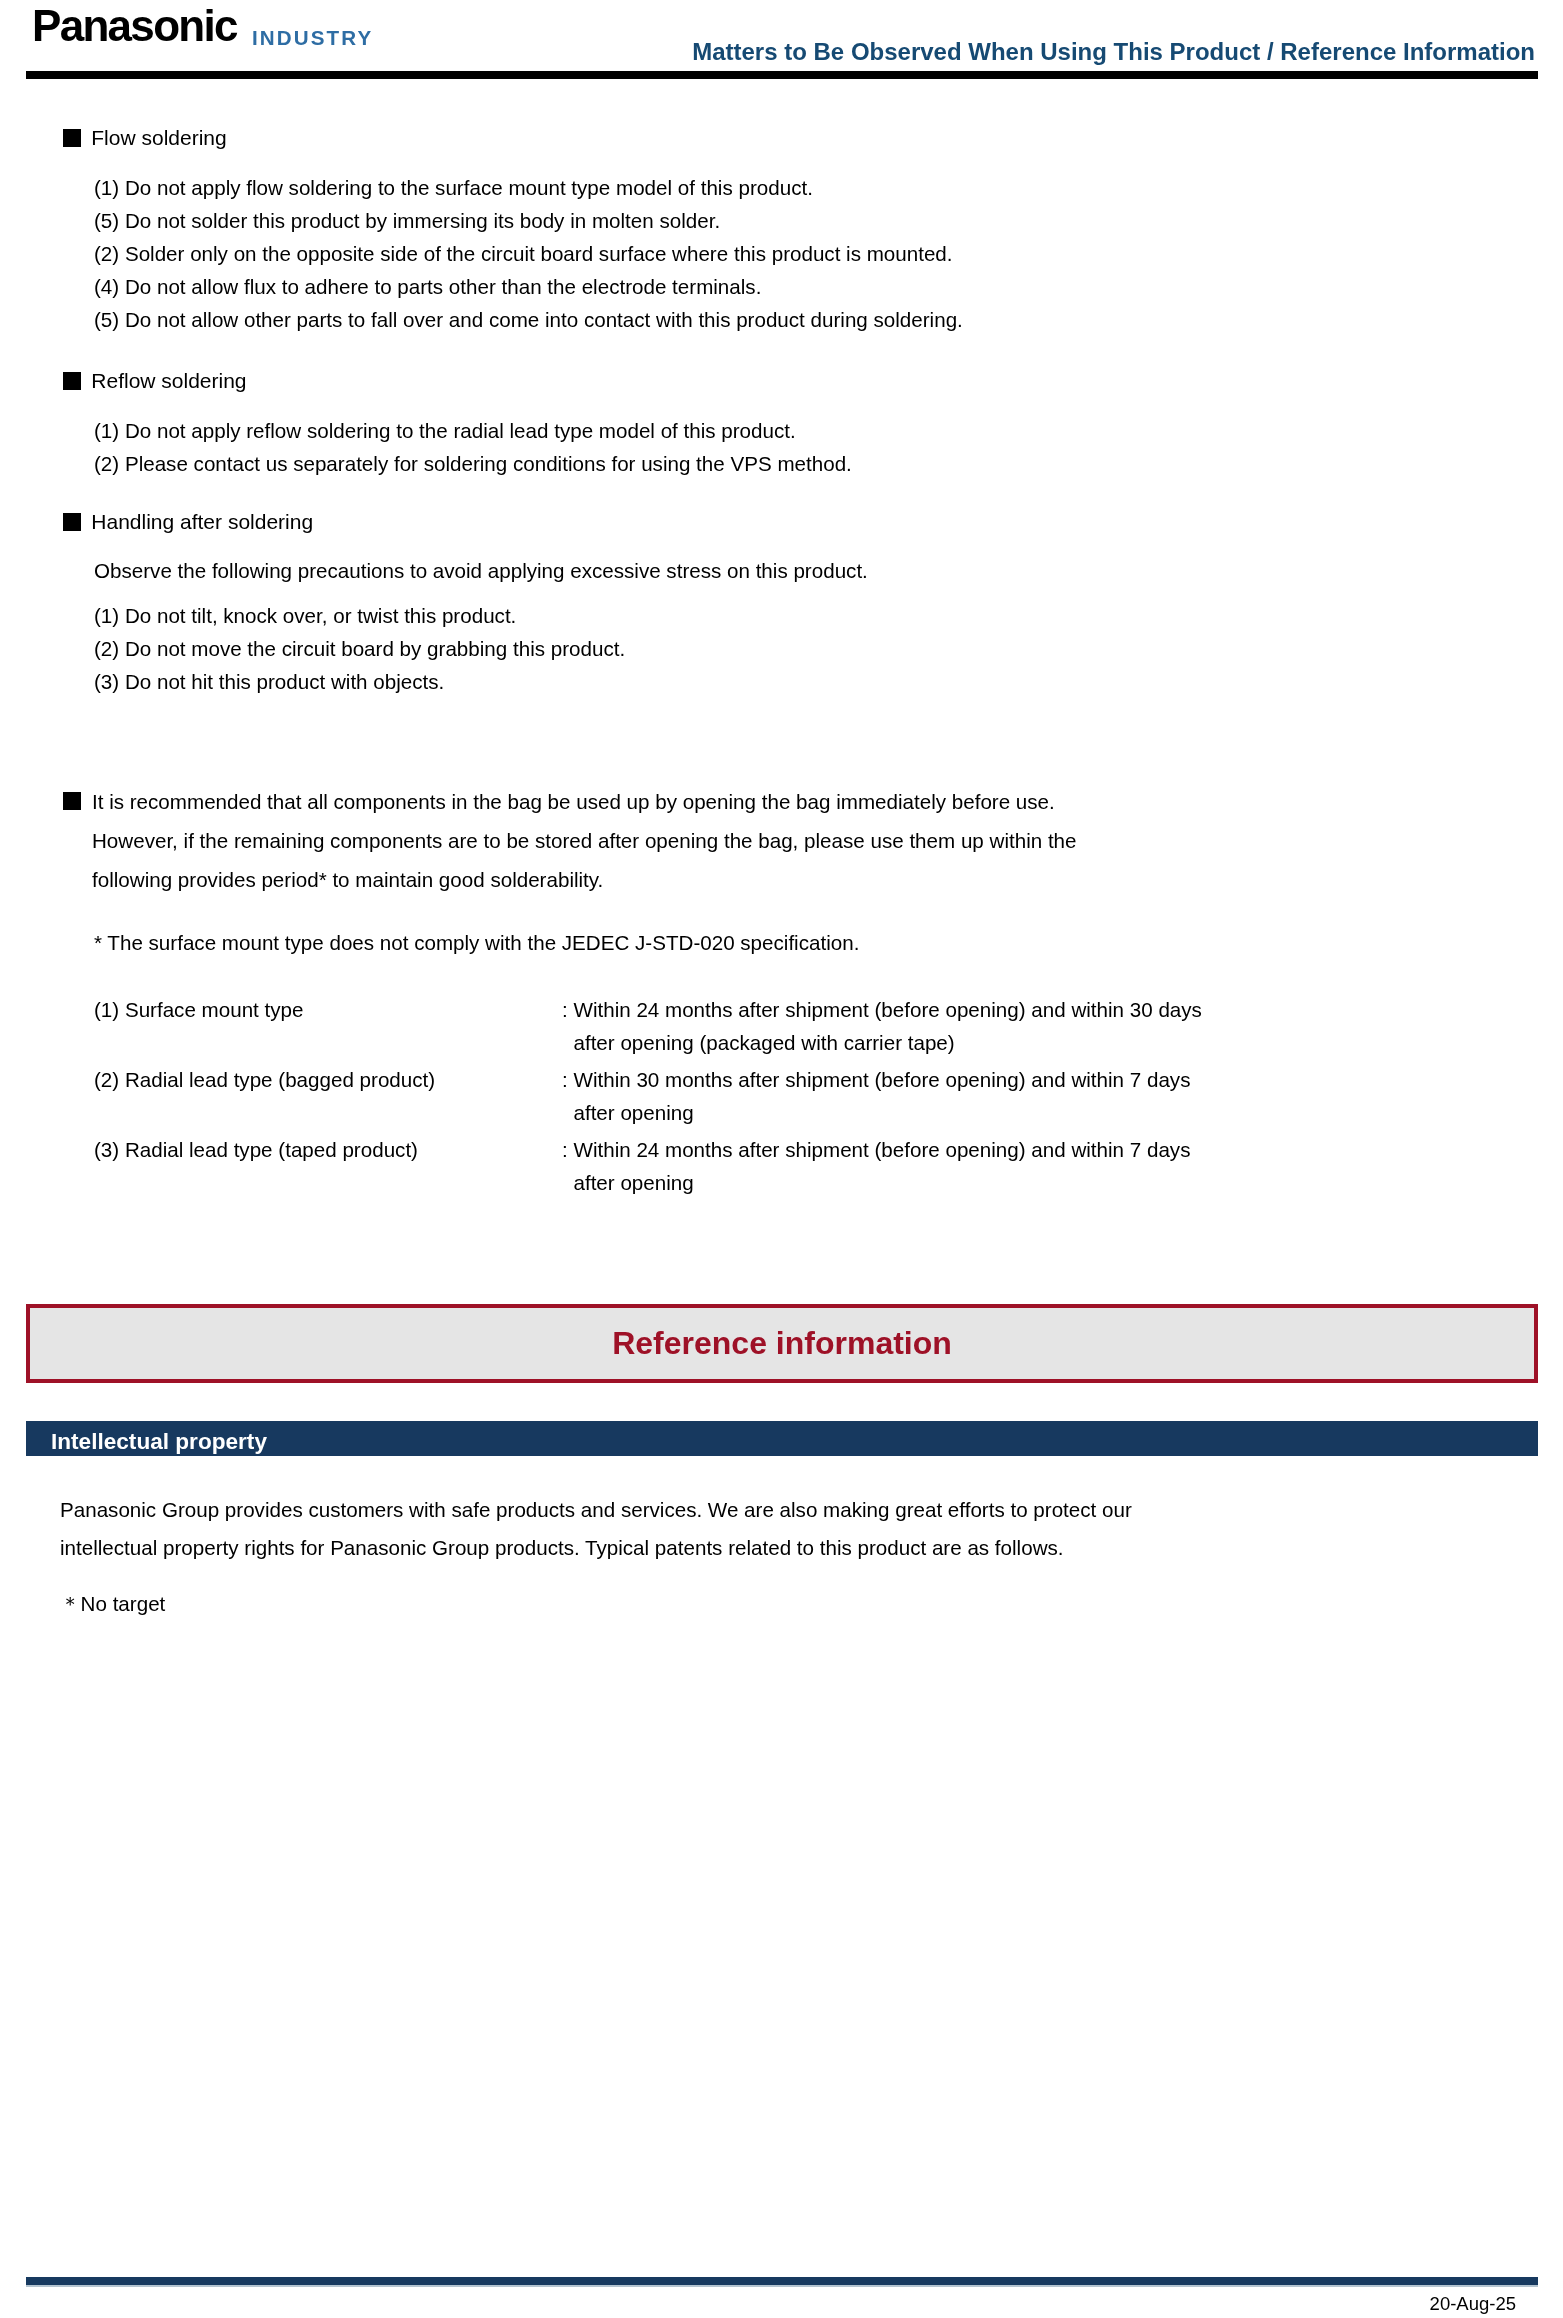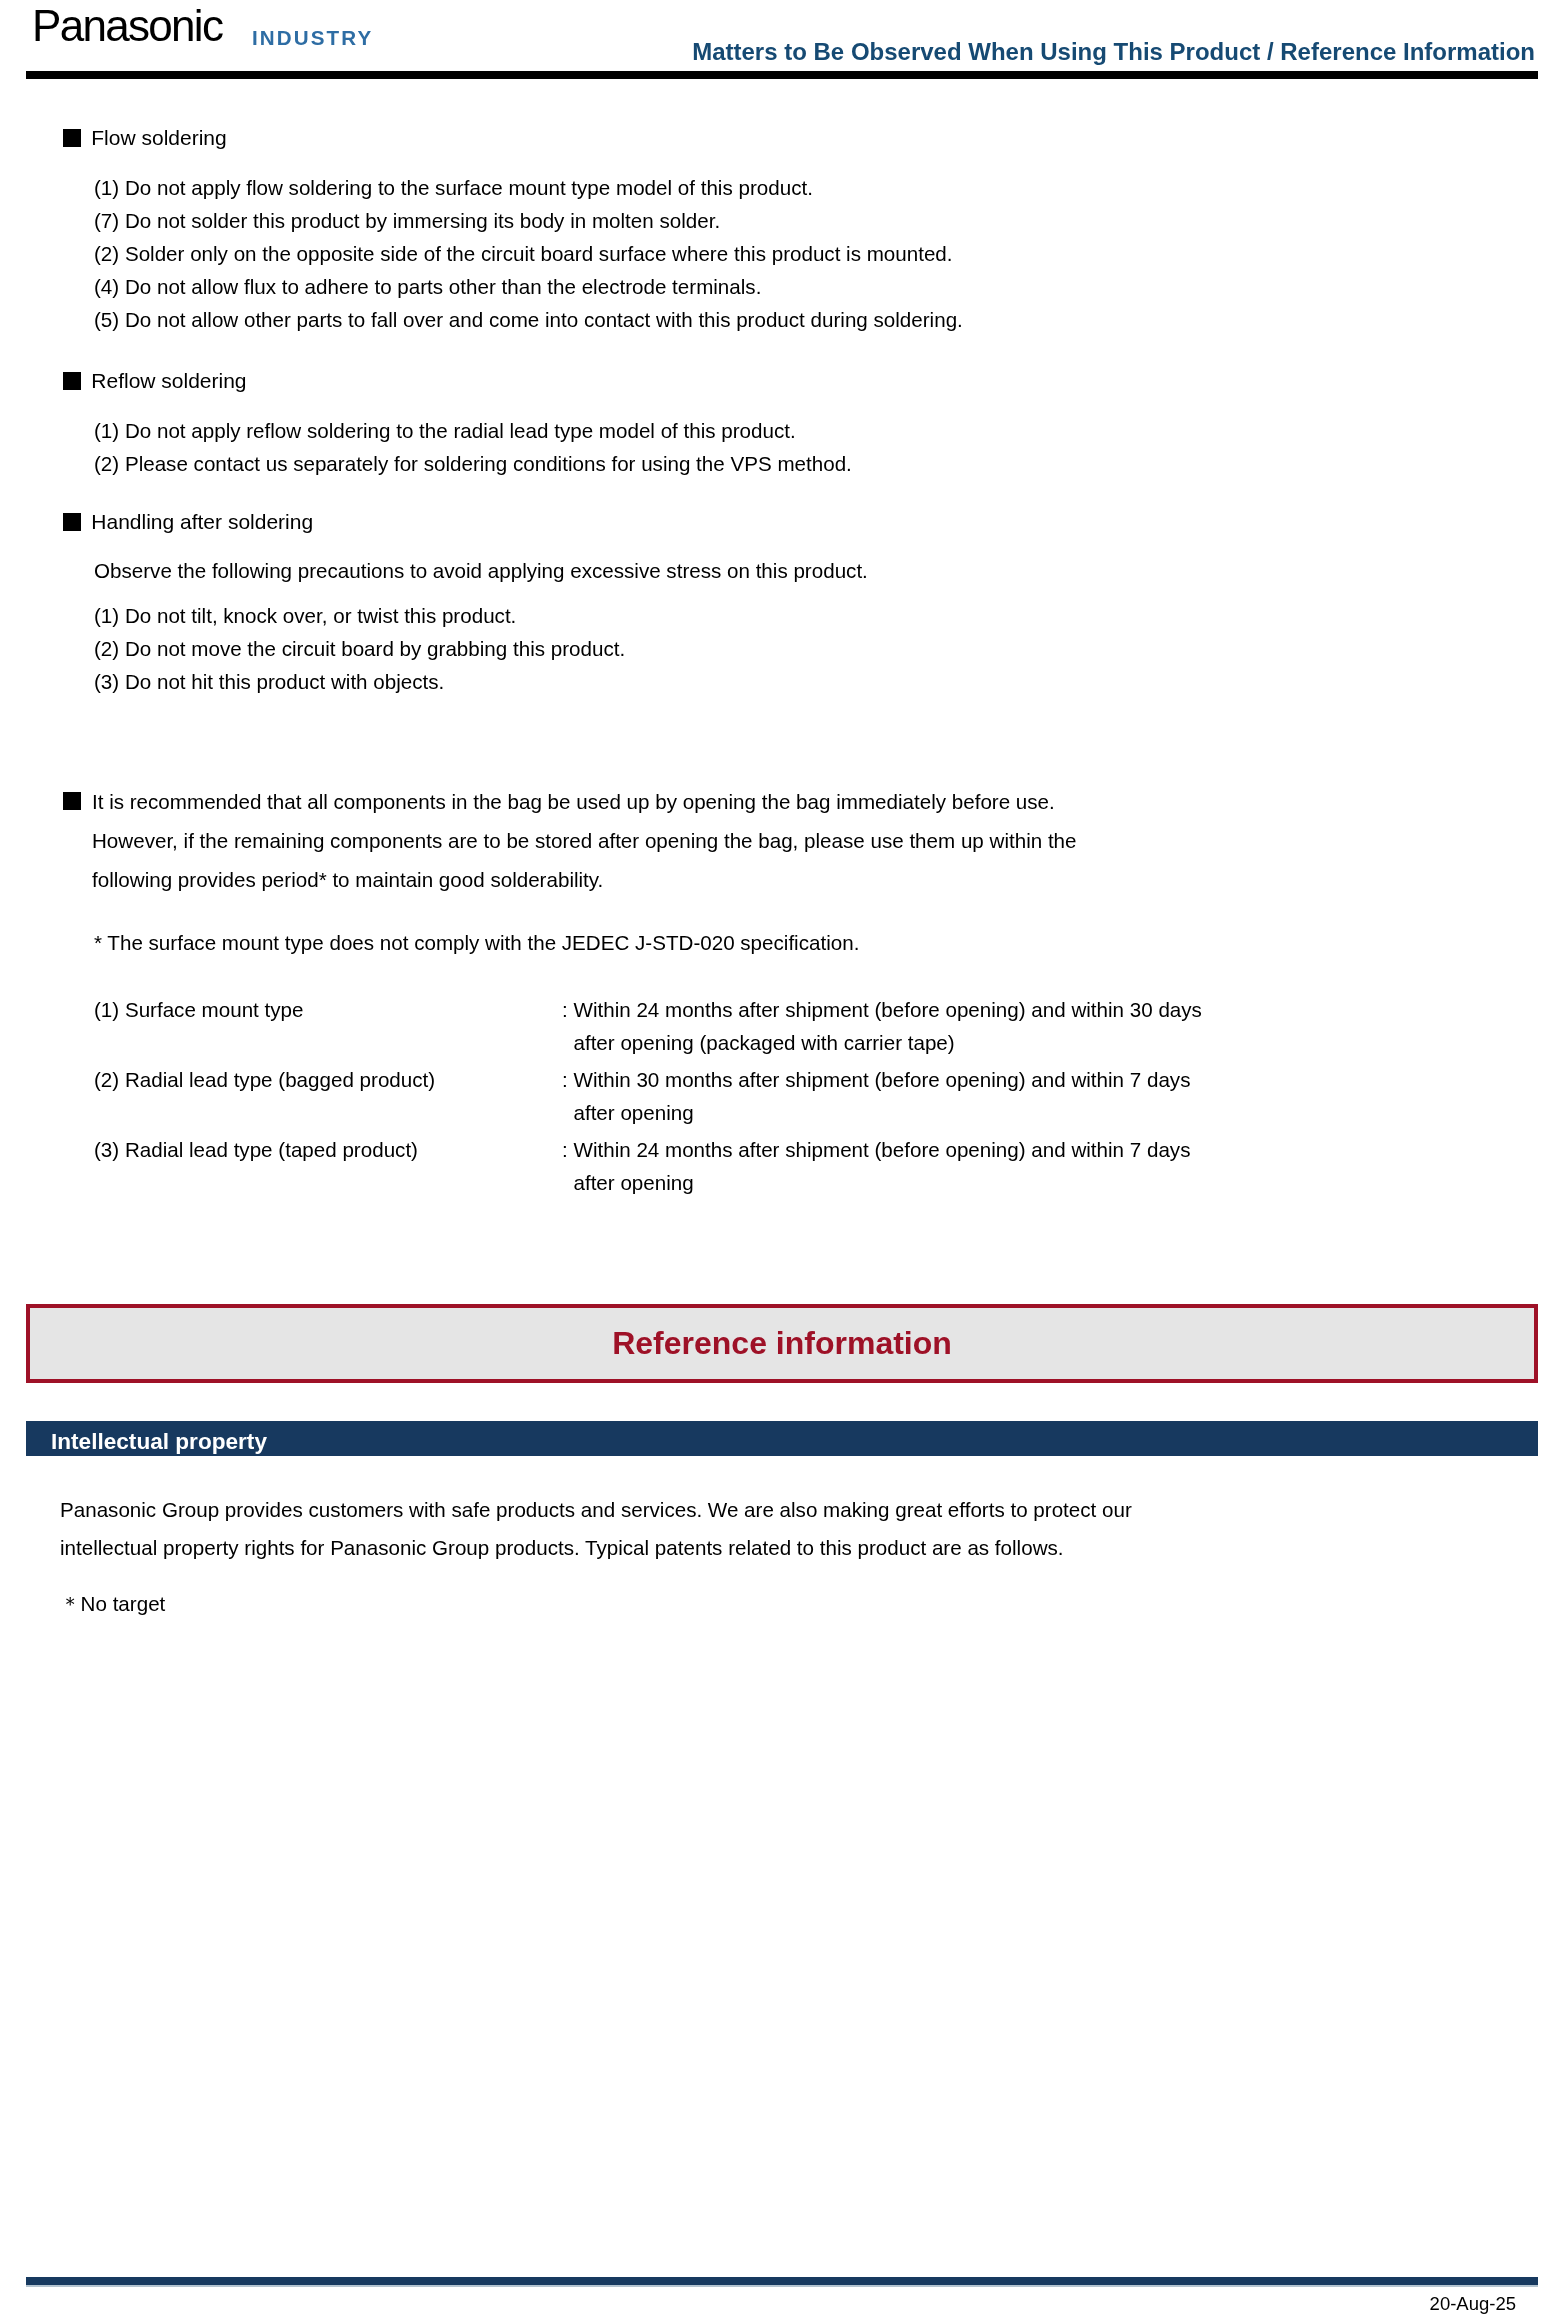--- a/index.html
+++ b/index.html
@@ -3,21 +3,21 @@
 <meta charset="utf-8">
 <style>
   html, body { margin:0; padding:0; background:#ffffff; }
   .page {
     position:relative; width:1564px; height:2319px; background:#ffffff;
     font-family:"Liberation Sans", sans-serif; color:#000000; overflow:hidden;
   }
   
   .logo-main {
     position:absolute; left:32px; top:1.4px;
-    font-size:44px; font-weight:normal; letter-spacing:-1.7px; color:#000;
+    font-size:44px; font-weight:bold; letter-spacing:-1.7px; color:#000;
   }
   .logo-sub {
     position:absolute; left:252px; top:26px;
     font-size:20.6px; font-weight:bold; letter-spacing:2.1px; color:var(--industry_blue);
   }
   .doc-title {
     position:absolute; right:29px; top:38px;
     font-size:24px; font-weight:bold; color:var(--title_blue); white-space:nowrap;
   }
   .header-rule { position:absolute; left:26px; right:26px; top:71px; height:8.2px; background:#000; }
@@ -93,21 +93,21 @@
     <div class="doc-title">Matters to Be Observed When Using This Product / Reference Information</div>
     <div class="header-rule"></div>
   </div>
 
   <div class="sec-heading" id="flow-heading">
     <span class="bullet"></span>
     <span>Flow soldering</span>
   </div>
   <div class="items" id="flow-items">
     <div>(1) Do not apply flow soldering to the surface mount type model of this product.</div>
-    <div>(7) Do not solder this product by immersing its body in molten solder.</div>
+    <div>(5) Do not solder this product by immersing its body in molten solder.</div>
     <div>(2) Solder only on the opposite side of the circuit board surface where this product is mounted.</div>
     <div>(4) Do not allow flux to adhere to parts other than the electrode terminals.</div>
     <div>(5) Do not allow other parts to fall over and come into contact with this product during soldering.</div>
   </div>
 
   <div class="sec-heading" id="reflow-heading">
     <span class="bullet"></span>
     <span>Reflow soldering</span>
   </div>
   <div class="items" id="reflow-items">

